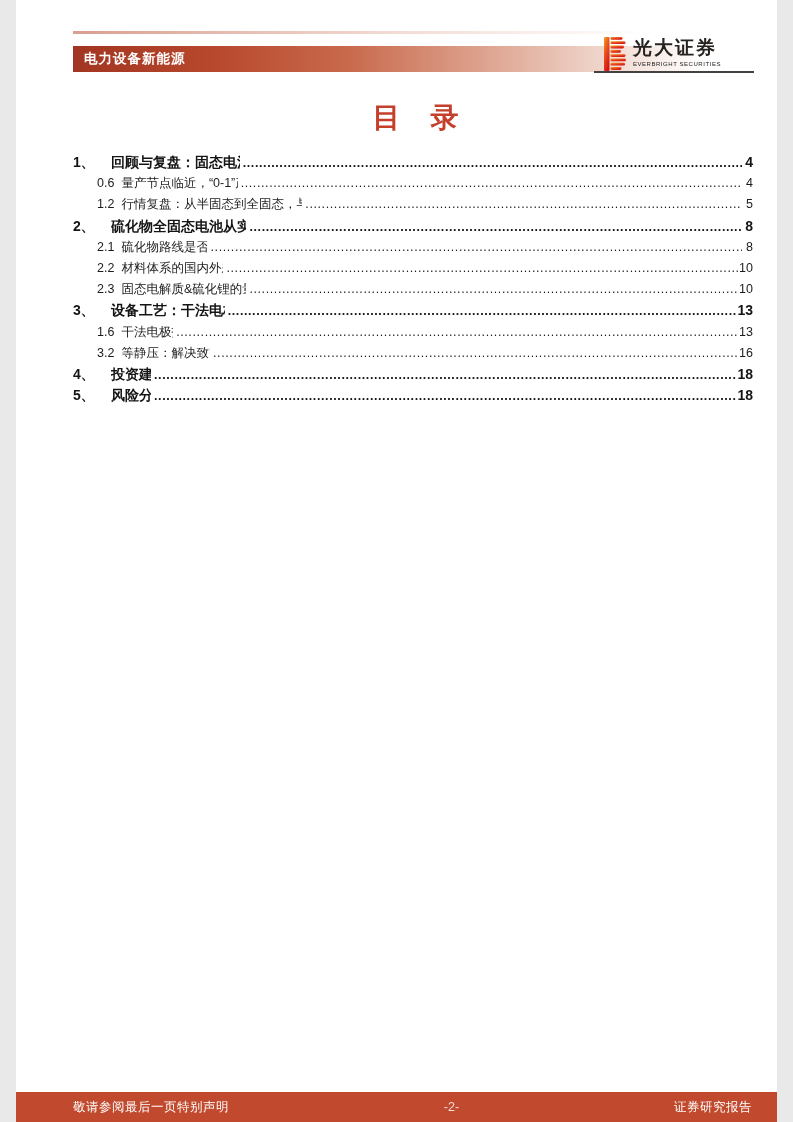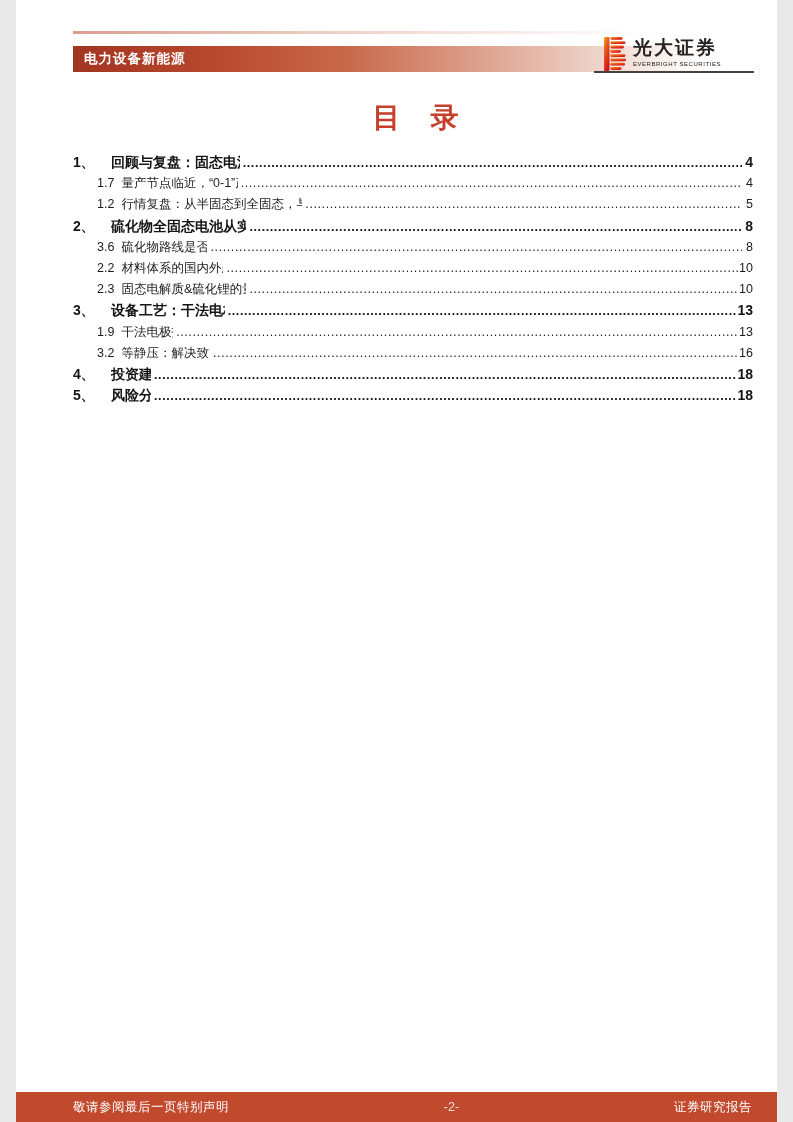--- a/index.html
+++ b/index.html
@@ -131,39 +131,39 @@
   <div class="toc-title">目　录</div>
 
   <nav class="toc">
       <div class="toc-row lvl1">
       <span class="toc-num">1、</span>
       <span class="toc-label">回顾与复盘：固态电池的上下半场</span>
       <span class="toc-dots"></span>
       <span class="toc-page">4</span>
     </div>
       <div class="toc-row lvl2">
-      <span class="toc-num">1.7</span>
+      <span class="toc-num">0.6</span>
       <span class="toc-label">量产节点临近，“0-1”产业催化不断</span>
       <span class="toc-dots"></span>
       <span class="toc-page">4</span>
     </div>
       <div class="toc-row lvl2">
       <span class="toc-num">1.2</span>
       <span class="toc-label">行情复盘：从半固态到全固态，与低空、锂电供给侧改革共振</span>
       <span class="toc-dots"></span>
       <span class="toc-page">5</span>
     </div>
       <div class="toc-row lvl1">
       <span class="toc-num">2、</span>
       <span class="toc-label">硫化物全固态电池从实验室走向量产</span>
       <span class="toc-dots"></span>
       <span class="toc-page">8</span>
     </div>
       <div class="toc-row lvl2">
-      <span class="toc-num">3.6</span>
+      <span class="toc-num">2.1</span>
       <span class="toc-label">硫化物路线是否是共识?</span>
       <span class="toc-dots"></span>
       <span class="toc-page">8</span>
     </div>
       <div class="toc-row lvl2">
       <span class="toc-num">2.2</span>
       <span class="toc-label">材料体系的国内外差距在缩小</span>
       <span class="toc-dots"></span>
       <span class="toc-page">10</span>
     </div>
@@ -173,21 +173,21 @@
       <span class="toc-dots"></span>
       <span class="toc-page">10</span>
     </div>
       <div class="toc-row lvl1">
       <span class="toc-num">3、</span>
       <span class="toc-label">设备工艺：干法电极与等静压</span>
       <span class="toc-dots"></span>
       <span class="toc-page">13</span>
     </div>
       <div class="toc-row lvl2">
-      <span class="toc-num">1.9</span>
+      <span class="toc-num">1.6</span>
       <span class="toc-label">干法电极技术</span>
       <span class="toc-dots"></span>
       <span class="toc-page">13</span>
     </div>
       <div class="toc-row lvl2">
       <span class="toc-num">3.2</span>
       <span class="toc-label">等静压：解决致密化难题</span>
       <span class="toc-dots"></span>
       <span class="toc-page">16</span>
     </div>

